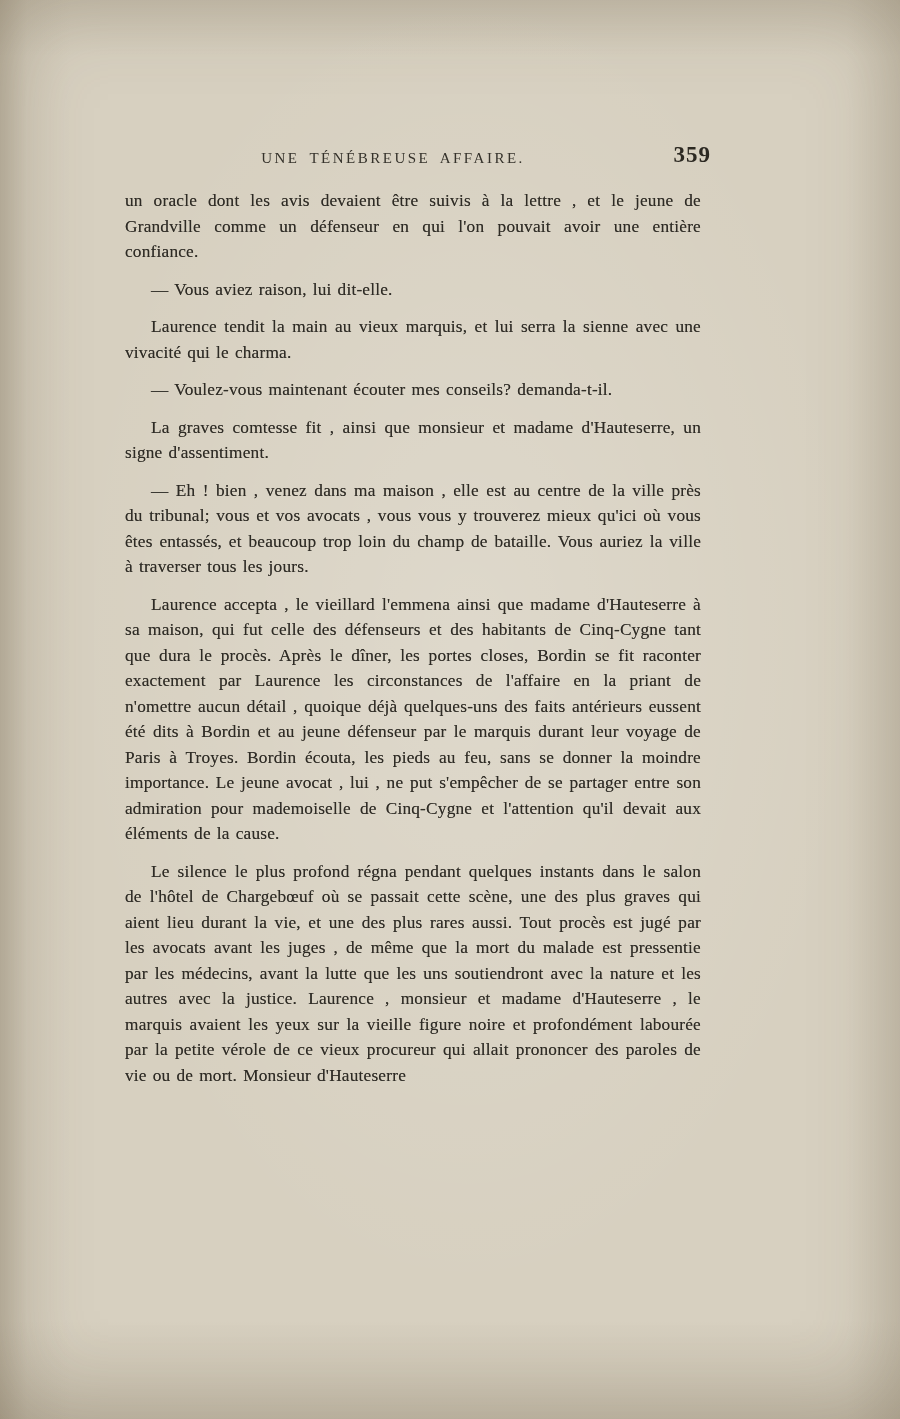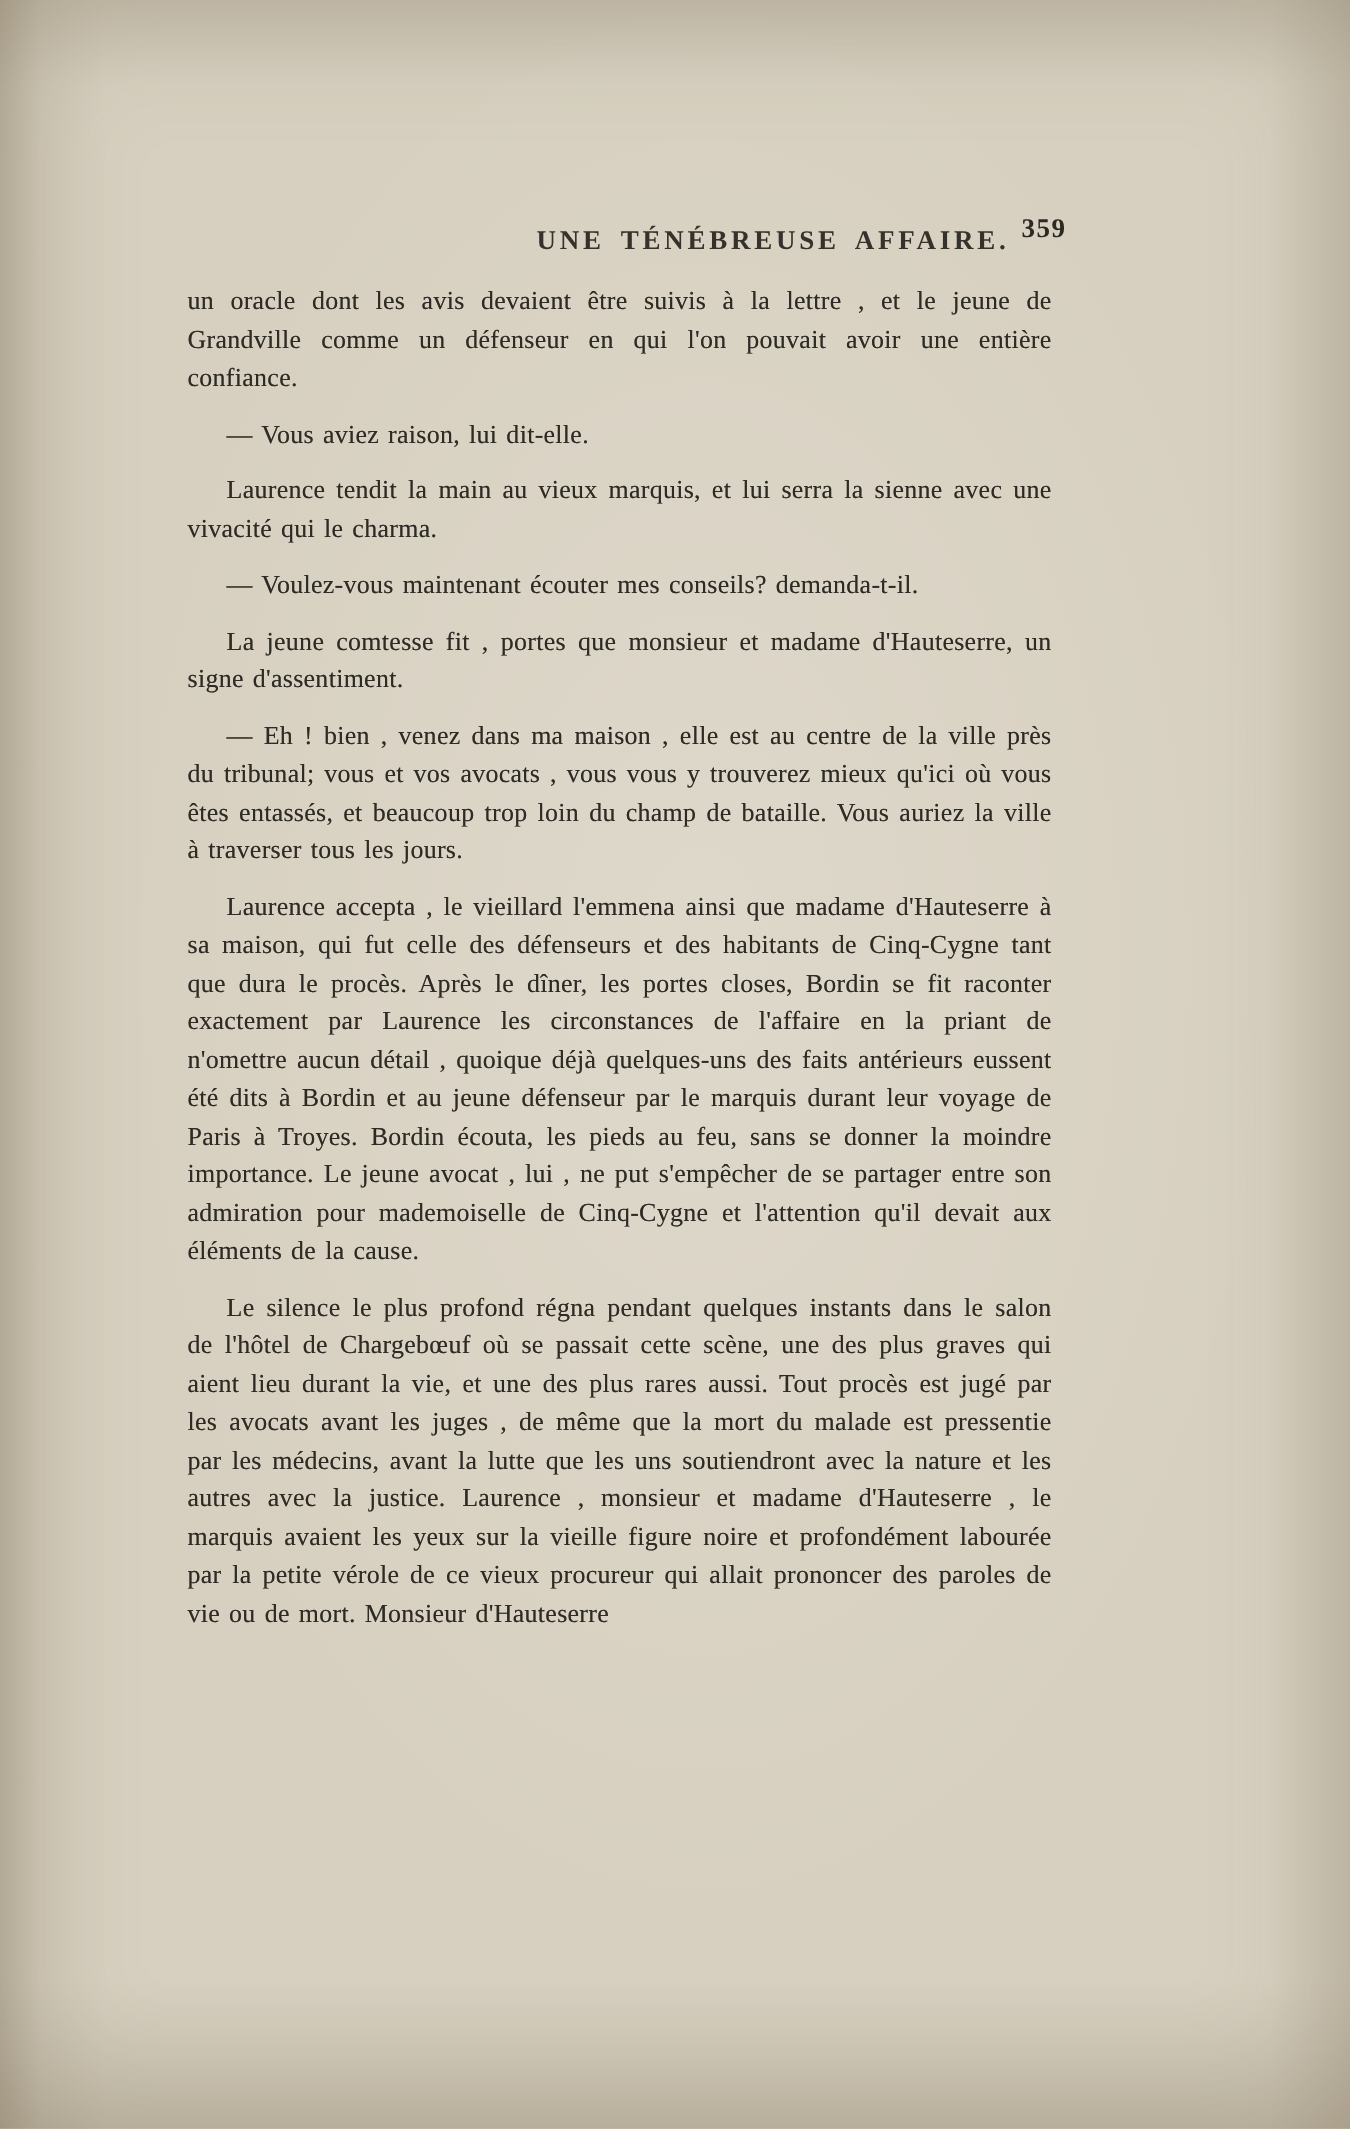--- a/index.html
+++ b/index.html
@@ -36,33 +36,32 @@
   }
   .header{
     position:relative;
     width:100%;
     height:34px;
     margin-bottom:12px;
   }
   .running-title{
     position:absolute;
     left:0; right:40px;
-    text-align:right;
+    text-align:center;
     top:8px;
-    font-size:18px;
+    font-size:15px;
     letter-spacing:2.5px;
     word-spacing:4px;
     color:#35322b;
-    font-weight:bold;
   }
   .page-number{
     position:absolute;
     right:2px;
     top:0;
-    font-size:18px;
+    font-size:23px;
     font-weight:bold;
     letter-spacing:1px;
     color:#2c2922;
   }
   .body-text{
     font-size:17.3px;
     line-height:25.5px;
     text-align:justify;
     letter-spacing:0.2px;
     word-spacing:1.5px;
@@ -86,20 +85,20 @@
     <div class="header">
       <span class="running-title">UNE TÉNÉBREUSE AFFAIRE.</span>
       <span class="page-number">359</span>
     </div>
 
     <div class="body-text">
       <p class="continuation">un oracle dont les avis devaient être suivis à la lettre , et le jeune de Grandville comme un défenseur en qui l'on pouvait avoir une entière confiance.</p>
       <p>— Vous aviez raison, lui dit-elle.</p>
       <p>Laurence tendit la main au vieux marquis, et lui serra la sienne avec une vivacité qui le charma.</p>
       <p>— Voulez-vous maintenant écouter mes conseils? demanda-t-il.</p>
-      <p>La jeune comtesse fit , portes que monsieur et madame d'Hauteserre, un signe d'assentiment.</p>
+      <p>La graves comtesse fit , ainsi que monsieur et madame d'Hauteserre, un signe d'assentiment.</p>
       <p>— Eh ! bien , venez dans ma maison , elle est au centre de la ville près du tribunal; vous et vos avocats , vous vous y trouverez mieux qu'ici où vous êtes entassés, et beaucoup trop loin du champ de bataille. Vous auriez la ville à traverser tous les jours.</p>
       <p>Laurence accepta , le vieillard l'emmena ainsi que madame d'Hauteserre à sa maison, qui fut celle des défenseurs et des habitants de Cinq-Cygne tant que dura le procès. Après le dîner, les portes closes, Bordin se fit raconter exactement par Laurence les circonstances de l'affaire en la priant de n'omettre aucun détail , quoique déjà quelques-uns des faits antérieurs eussent été dits à Bordin et au jeune défenseur par le marquis durant leur voyage de Paris à Troyes. Bordin écouta, les pieds au feu, sans se donner la moindre importance. Le jeune avocat , lui , ne put s'empêcher de se partager entre son admiration pour mademoiselle de Cinq-Cygne et l'attention qu'il devait aux éléments de la cause.</p>
       <p>Le silence le plus profond régna pendant quelques instants dans le salon de l'hôtel de Chargebœuf où se passait cette scène, une des plus graves qui aient lieu durant la vie, et une des plus rares aussi. Tout procès est jugé par les avocats avant les juges , de même que la mort du malade est pressentie par les médecins, avant la lutte que les uns soutiendront avec la nature et les autres avec la justice. Laurence , monsieur et madame d'Hauteserre , le marquis avaient les yeux sur la vieille figure noire et profondément labourée par la petite vérole de ce vieux procureur qui allait prononcer des paroles de vie ou de mort. Monsieur d'Hauteserre</p>
     </div>
 
   </div>
 </div>
 
 </body></html>

